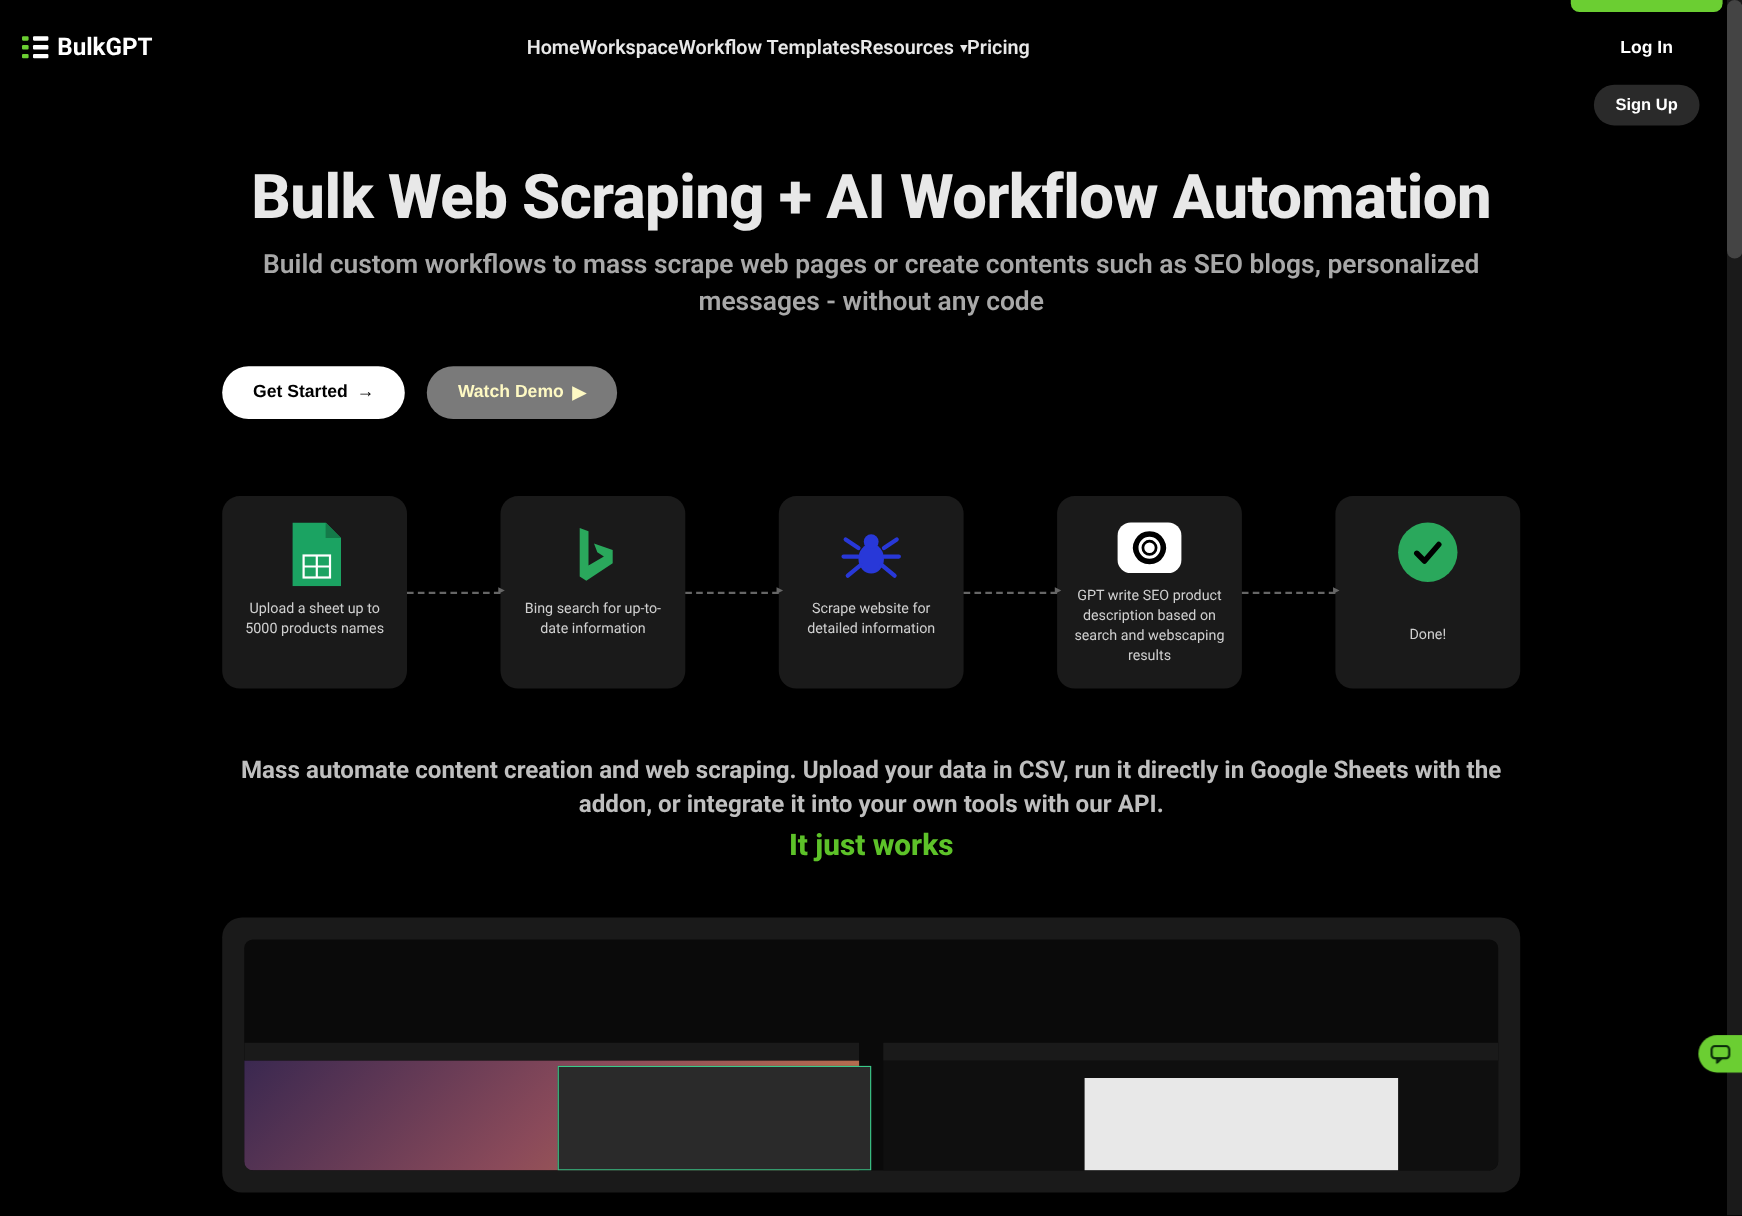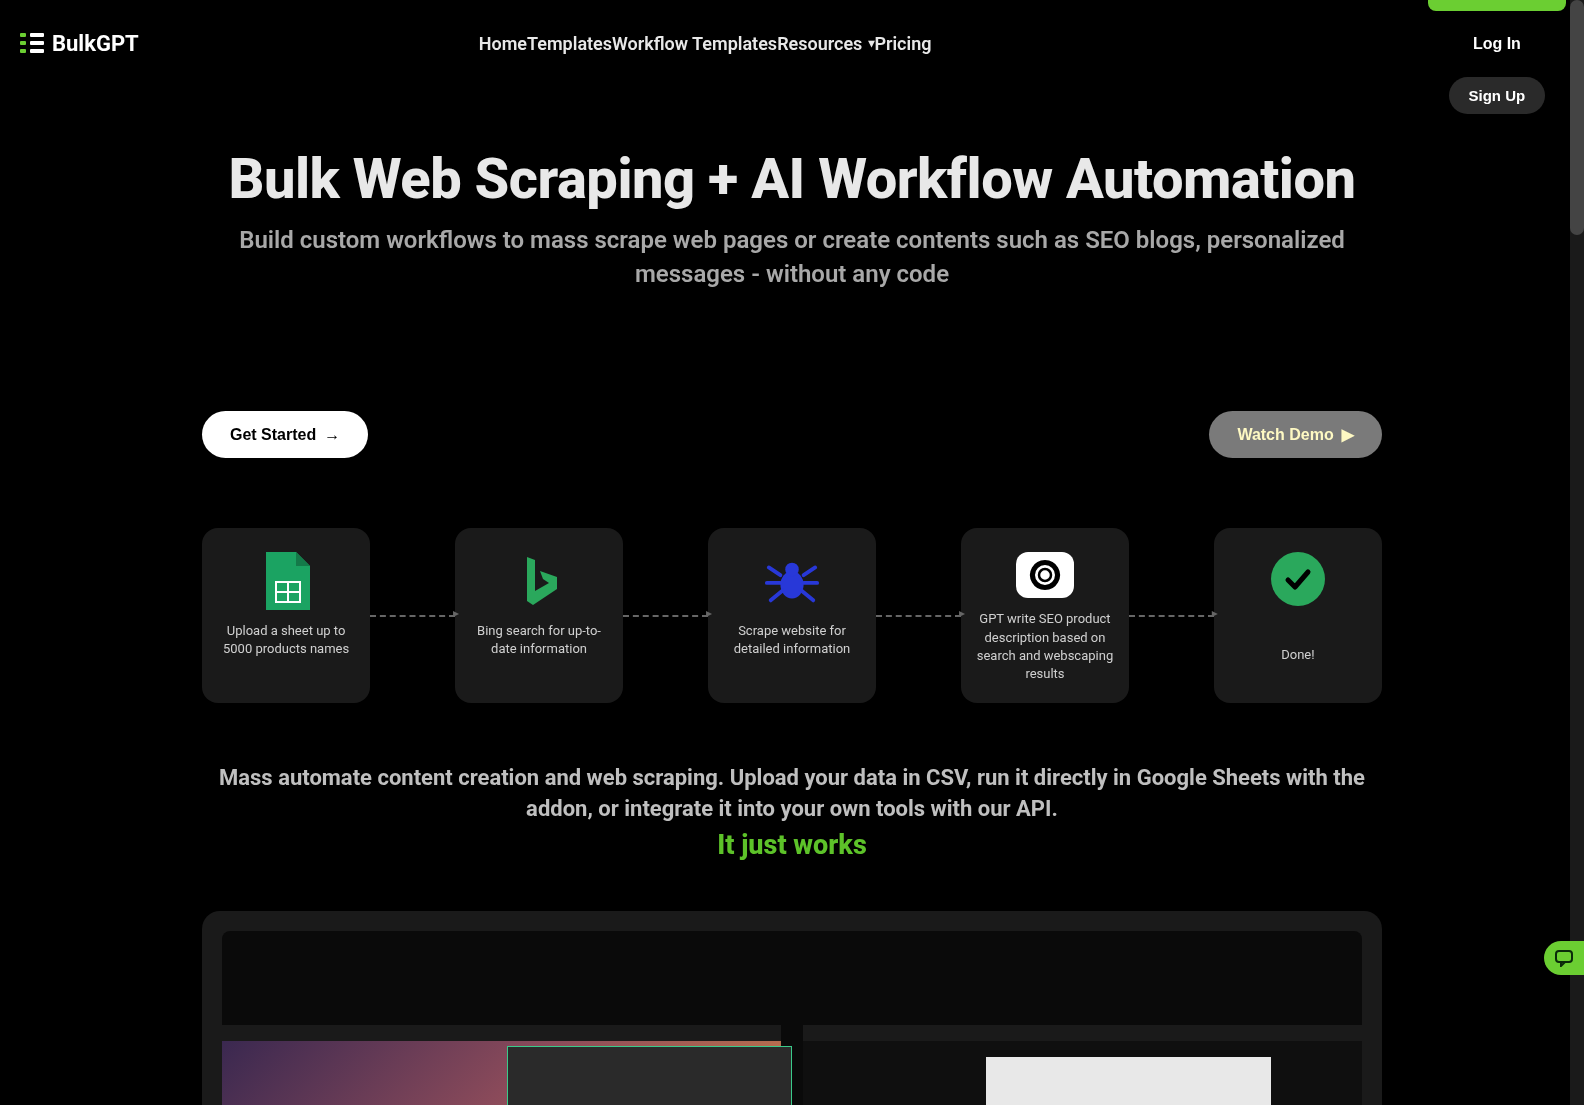--- a/index.html
+++ b/index.html
@@ -96,26 +96,26 @@
       font-weight: 800;
       color: #e8e8e8;
       margin-bottom: 12px;
       letter-spacing: -0.5px;
     }
     .hero-subtitle {
       font-size: 24px;
       font-weight: 600;
       color: #a8a8a8;
       line-height: 1.4;
-      margin-bottom: 120px;
+      margin-bottom: 42px;
     }
     .cta-row {
       display: flex;
-      justify-content: space-between;
-      gap: 4px;
+      justify-content: flex-start;
+      gap: 20px;
       margin-bottom: 70px;
     }
     .btn-get-started {
       background: #fff;
       color: #000;
       padding: 14px 28px;
       border-radius: 30px;
       font-size: 16px;
       font-weight: 700;
       border: none;
@@ -300,21 +300,21 @@
       </svg>
     </span>
     <span class="logo-text">BulkGPT</span>
   </div>
 
   <nav class="nav">
     <a class="nav-item">
       <span>Home</span>
     </a>
     <a class="nav-item">
-      <span>Templates</span>
+      <span>Workspace</span>
     </a>
     <a class="nav-item">
       <span>Workflow Templates</span>
     </a>
     <a class="nav-item">
       <span>Resources</span>
       <span class="chevron-down">▾</span>
     </a>
     <a class="nav-item">
       <span>Pricing</span>

